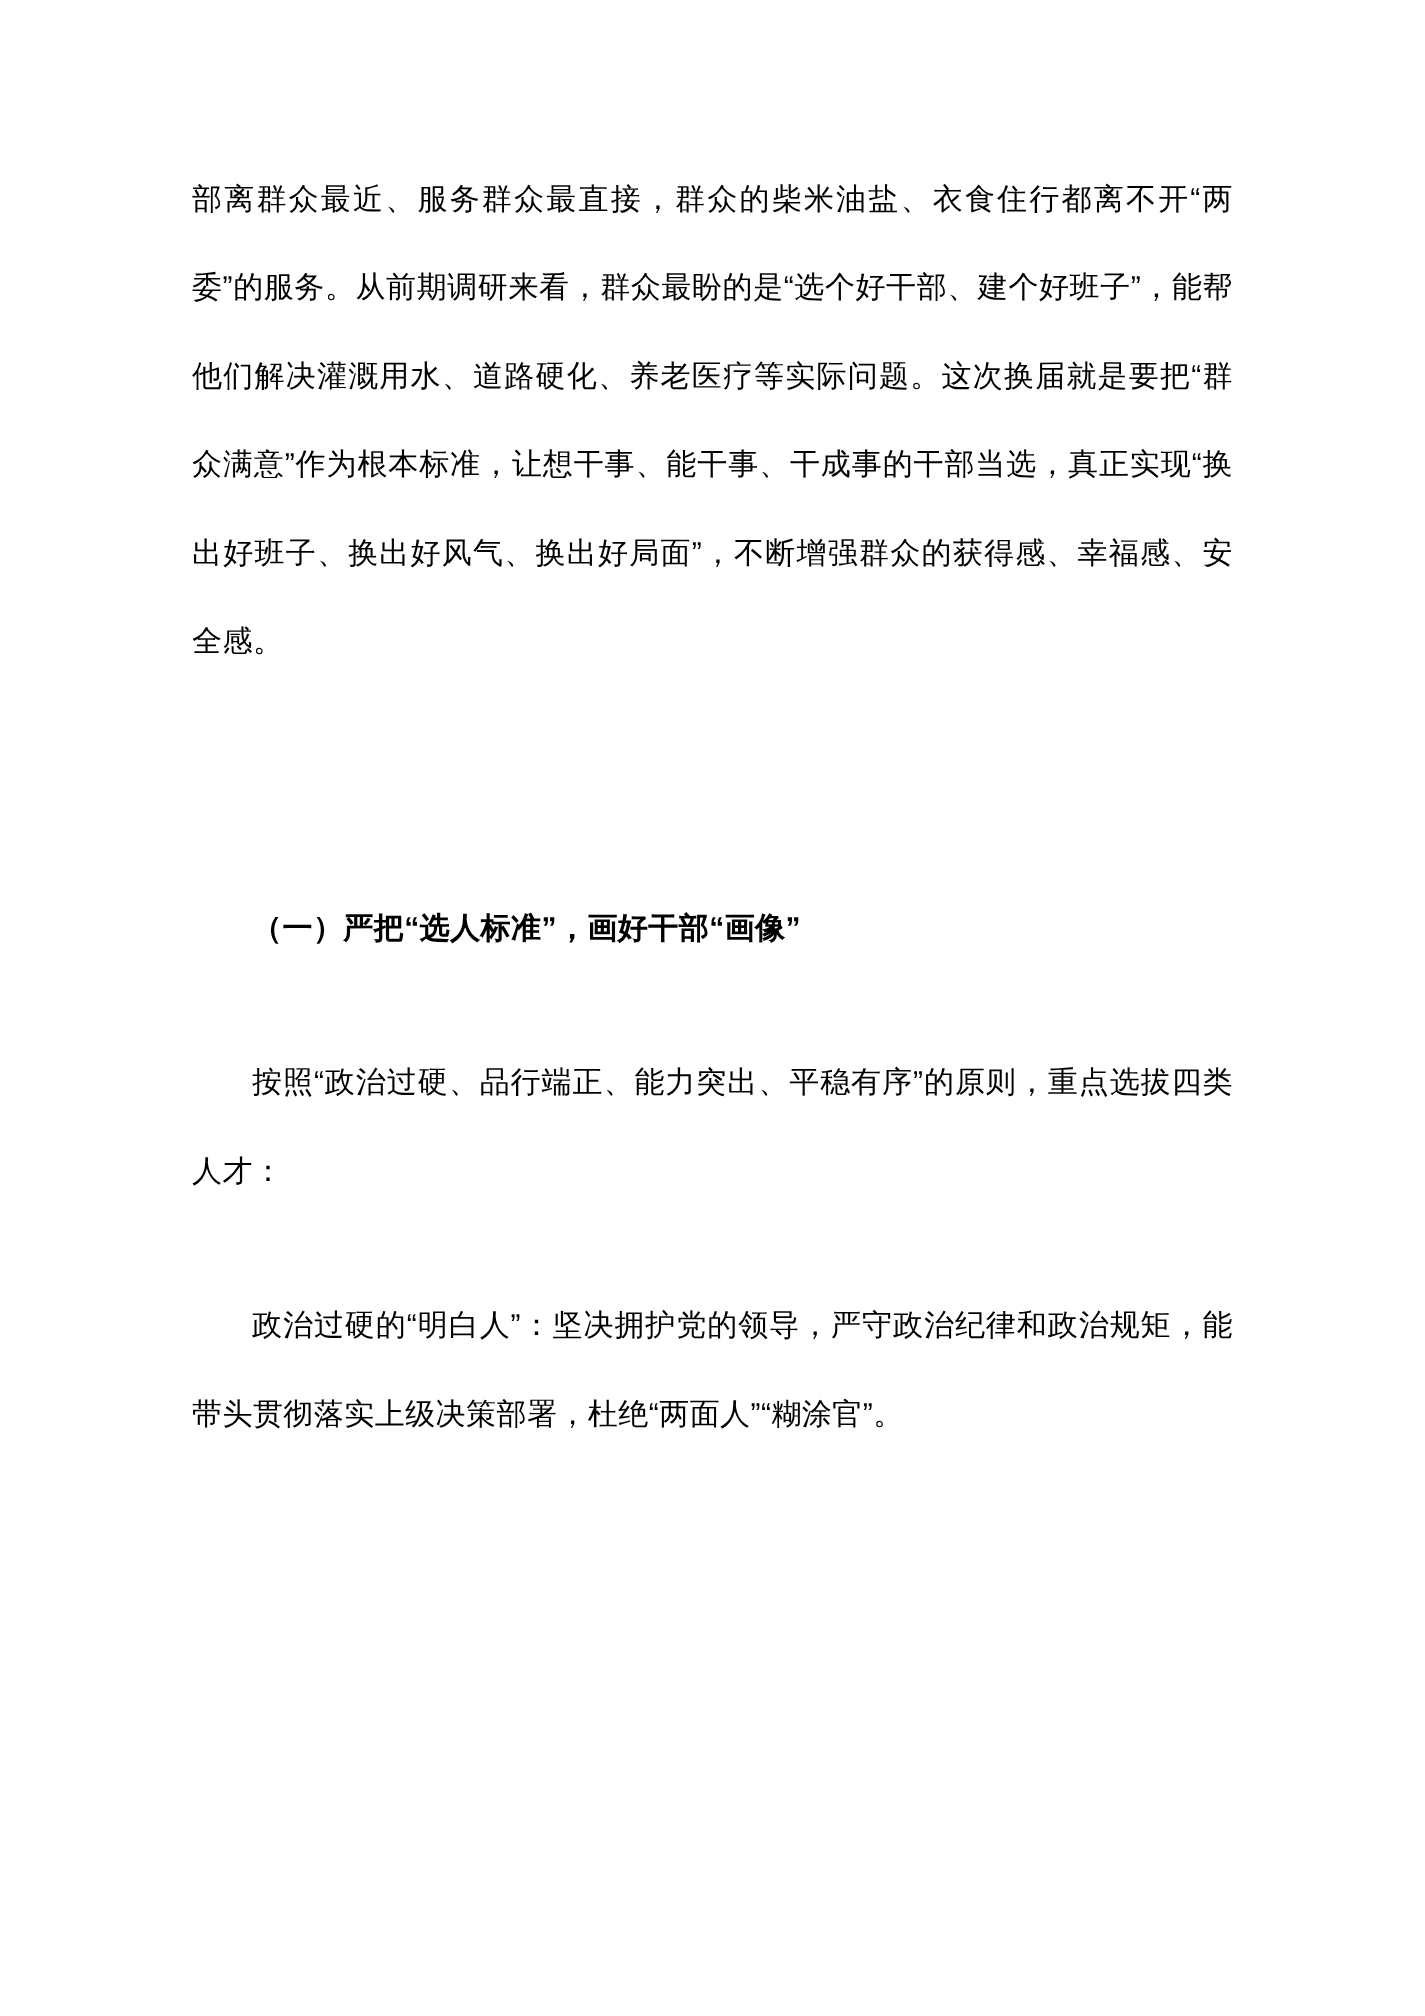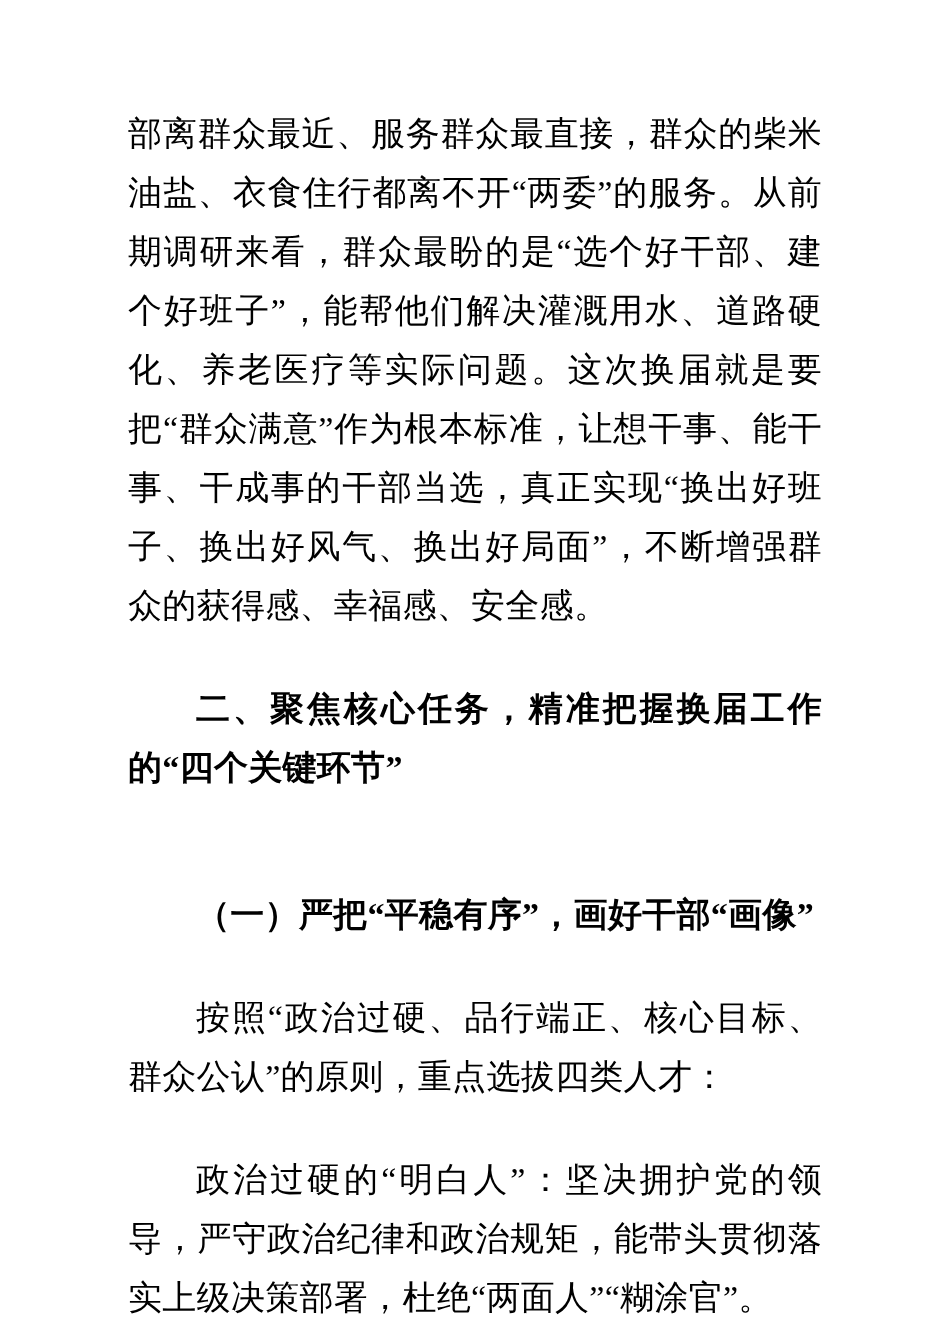--- a/index.html
+++ b/index.html
@@ -20,57 +20,56 @@
     height: 1344px;
     background: #ffffff;
     box-sizing: border-box;
     padding: 104px 128px 40px 128px;
   }
   .doc-body {
     width: 694px;
   }
   p.para {
     margin: 0;
-    font-size: 34px;
+    font-size: 20px;
     line-height: 59px;
     text-align: justify;
     text-justify: inter-ideograph;
     letter-spacing: 0.3px;
-    font-family: Liberation Serif, serif;
+    font-family: Liberation Sans, sans-serif;
   }
   p.para.indent {
     text-indent: 2em;
   }
   p.para.heading {
     text-indent: 2em;
     font-weight: bold;
   }
   .gap-md { height: 44px; }
 </style>
 </head>
 <body>
 
 <div class="page">
   <div class="doc-body">
 
     <p class="para">部离群众最近、服务群众最直接，群众的柴米油盐、衣食住行都离不开“两委”的服务。从前期调研来看，群众最盼的是“选个好干部、建个好班子”，能帮他们解决灌溉用水、道路硬化、养老医疗等实际问题。这次换届就是要把“群众满意”作为根本标准，让想干事、能干事、干成事的干部当选，真正实现“换出好班子、换出好风气、换出好局面”，不断增强群众的获得感、幸福感、安全感。</p>
 
     <div class="gap-md"></div>
 
-    <p class="para heading">二、聚焦核心任务，精准把握换届工作的“四个关键环节”</p>
 
     <div class="gap-md"></div>
 
 
     <div class="gap-md"></div>
 
-    <p class="para heading">（一）严把“平稳有序”，画好干部“画像”</p>
+    <p class="para heading">（一）严把“选人标准”，画好干部“画像”</p>
 
     <div class="gap-md"></div>
 
-    <p class="para indent">按照“政治过硬、品行端正、核心目标、群众公认”的原则，重点选拔四类人才：</p>
+    <p class="para indent">按照“政治过硬、品行端正、能力突出、平稳有序”的原则，重点选拔四类人才：</p>
 
     <div class="gap-md"></div>
 
     <p class="para indent">政治过硬的“明白人”：坚决拥护党的领导，严守政治纪律和政治规矩，能带头贯彻落实上级决策部署，杜绝“两面人”“糊涂官”。</p>
 
   </div>
 </div>
 
 </body></html>

